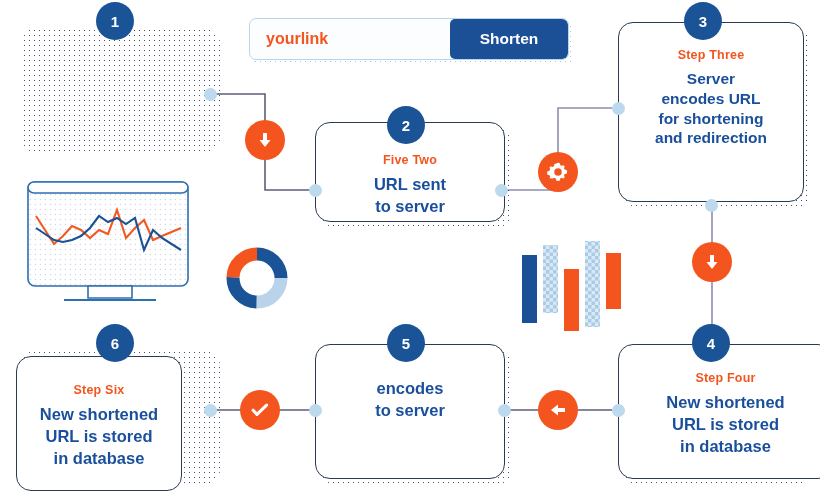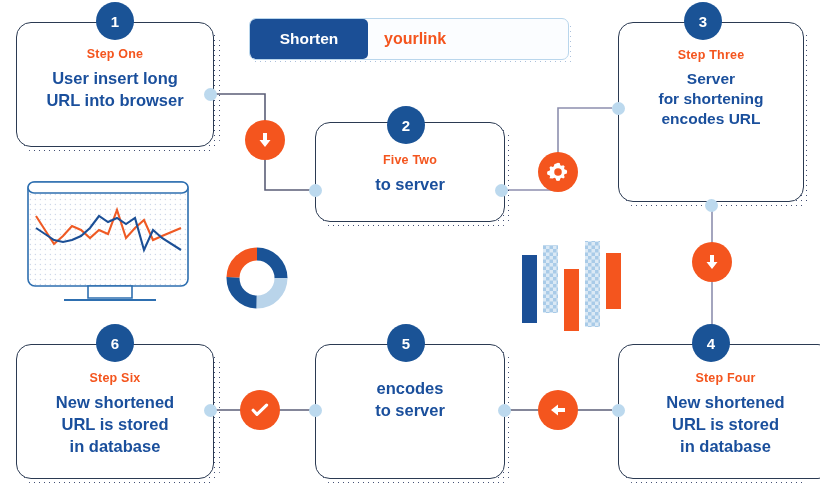--- a/index.html
+++ b/index.html
@@ -164,48 +164,43 @@
     <path d="M 712 210 V 345" fill="none" stroke="#8d8fae" stroke-width="1.6"></path>
 
     <path d="M 612 410 H 505" fill="none" stroke="#5b5e77" stroke-width="1.6"></path>
 
     <path d="M 315 410 H 210" fill="none" stroke="#5b5e77" stroke-width="1.6"></path>
 
     <path d="M 612 345 H 812" fill="none" stroke="#5b5e77" stroke-width="1.2" opacity="0"></path>
   </svg>
 
   <div class="card-shadow" style="left:22px; top:28px; width:198px; height:125px;"></div>
-  <div class="card" style="left:16px; top:22px; width:198px; height:125px; padding-top:24px;">
-    <div class="step-label">Step One</div>
-    <div class="step-body">
-      <div>User insert long</div>
-      <div>URL into browser</div>
-    </div>
-  </div>
   <div class="badge" style="left:96px; top:2px;">1</div>
   <div class="node" style="left:204px; top:88px;"></div>
 
   <div class="card-shadow" style="left:321px; top:128px; width:190px; height:100px;"></div>
   <div class="card" style="left:315px; top:122px; width:190px; height:100px; padding-top:30px;">
     <div class="step-label">Five Two</div>
     <div class="step-body">
+      <div>URL sent</div>
       <div>to server</div>
     </div>
   </div>
   <div class="badge" style="left:387px; top:106px;">2</div>
   <div class="node" style="left:309px; top:184px;"></div>
   <div class="node" style="left:495px; top:184px;"></div>
 
   <div class="card-shadow" style="left:624px; top:28px; width:186px; height:180px;"></div>
   <div class="card dense" style="left:618px; top:22px; width:186px; height:180px; padding-top:25px;text-align:center;">
     <div class="step-label">Step Three</div>
     <div class="step-body">
       <div>Server</div>
+      <div>encodes URL</div>
       <div>for shortening</div>
-      <div>encodes URL</div>
+      <div>and redirection</div>
     </div>
   </div>
   <div class="badge" style="left:684px; top:2px;">3</div>
   <div class="node" style="left:612px; top:102px;"></div>
   <div class="node" style="left:705px; top:199px;"></div>
 
   <div class="card-shadow" style="left:624px; top:350px; width:186px; height:135px;"></div>
   <div class="card" style="left:618px; top:344px; width:215px; height:135px; padding-top:26px;">
     <div class="step-label">Step Four</div>
     <div class="step-body">
@@ -222,21 +217,21 @@
     <div class="step-body">
       <div>encodes</div>
       <div>to server</div>
     </div>
   </div>
   <div class="badge" style="left:387px; top:324px;">5</div>
   <div class="node" style="left:309px; top:404px;"></div>
   <div class="node" style="left:498px; top:404px;"></div>
 
   <div class="card-shadow" style="left:22px; top:350px; width:198px; height:135px;"></div>
-  <div class="card" style="left:16px; top:344px; width:198px; height:135px; padding-top:26px;">
+  <div class="card" style="left:16px; top:356px; width:166px; height:135px; padding-top:26px;">
     <div class="step-label">Step Six</div>
     <div class="step-body">
       <div>New shortened</div>
       <div>URL is stored</div>
       <div>in database</div>
     </div>
   </div>
   <div class="badge" style="left:96px; top:324px;">6</div>
   <div class="node" style="left:204px; top:404px;"></div>
 
@@ -266,22 +261,22 @@
   </div>
 
   <div class="ocircle" style="left:240px; top:390px;">
     <svg width="22" height="22" viewBox="0 0 24 24">
       <path d="M4.5 12.3 l4.2 4.4 L19.2 6.6" fill="none" stroke="#ffffff" stroke-width="3.4" stroke-linecap="round" stroke-linejoin="round"></path>
     </svg>
   </div>
 
   <div id="searchbar-shadow"></div>
   <div id="searchbar">
+    <div id="search-input-text" placeholder="yourlink">yourlink</div>
     <div id="shorten-btn">Shorten</div>
-    <div id="search-input-text" placeholder="yourlink">yourlink</div>
   </div>
 
   <svg id="monitor" width="190" height="132" viewBox="0 0 190 132">
     <defs>
       <pattern id="dots" width="5" height="5" patternUnits="userSpaceOnUse">
         <circle cx="1.4" cy="1.4" r="0.75" fill="#cfd8e8"></circle>
       </pattern>
     </defs>
     <rect x="14" y="4" width="160" height="104" rx="7" fill="url(#dots)" stroke="#2e6fb0" stroke-width="1.6"></rect>
     <rect x="14" y="4" width="160" height="11" rx="6" fill="#ffffff" stroke="#2e6fb0" stroke-width="1.6"></rect>

